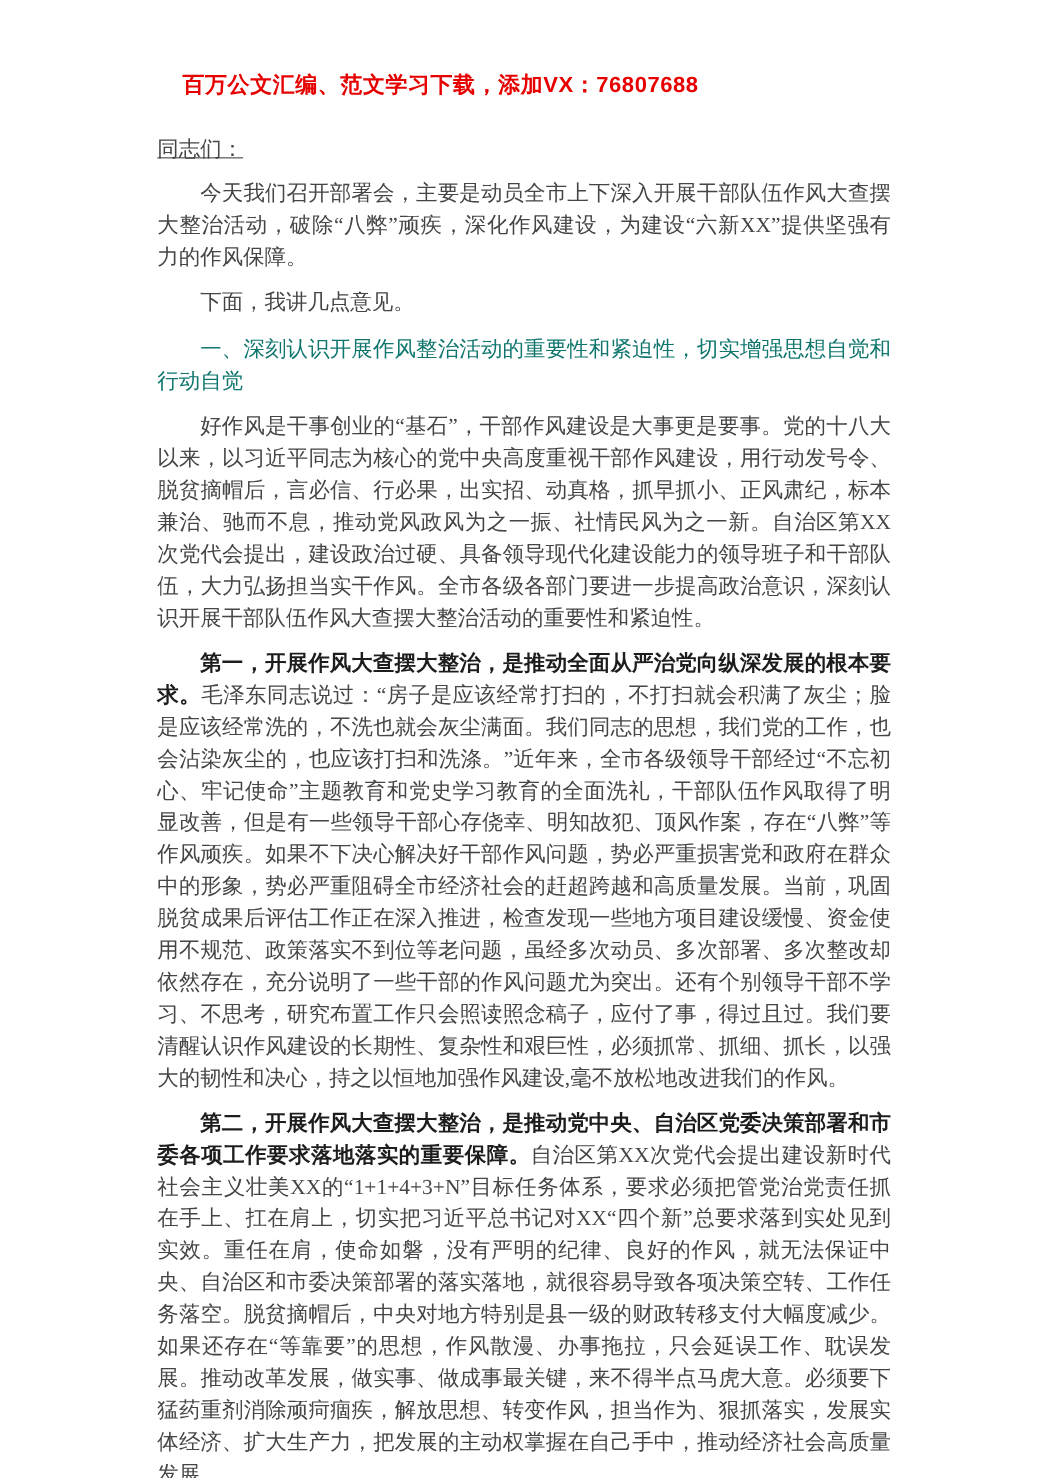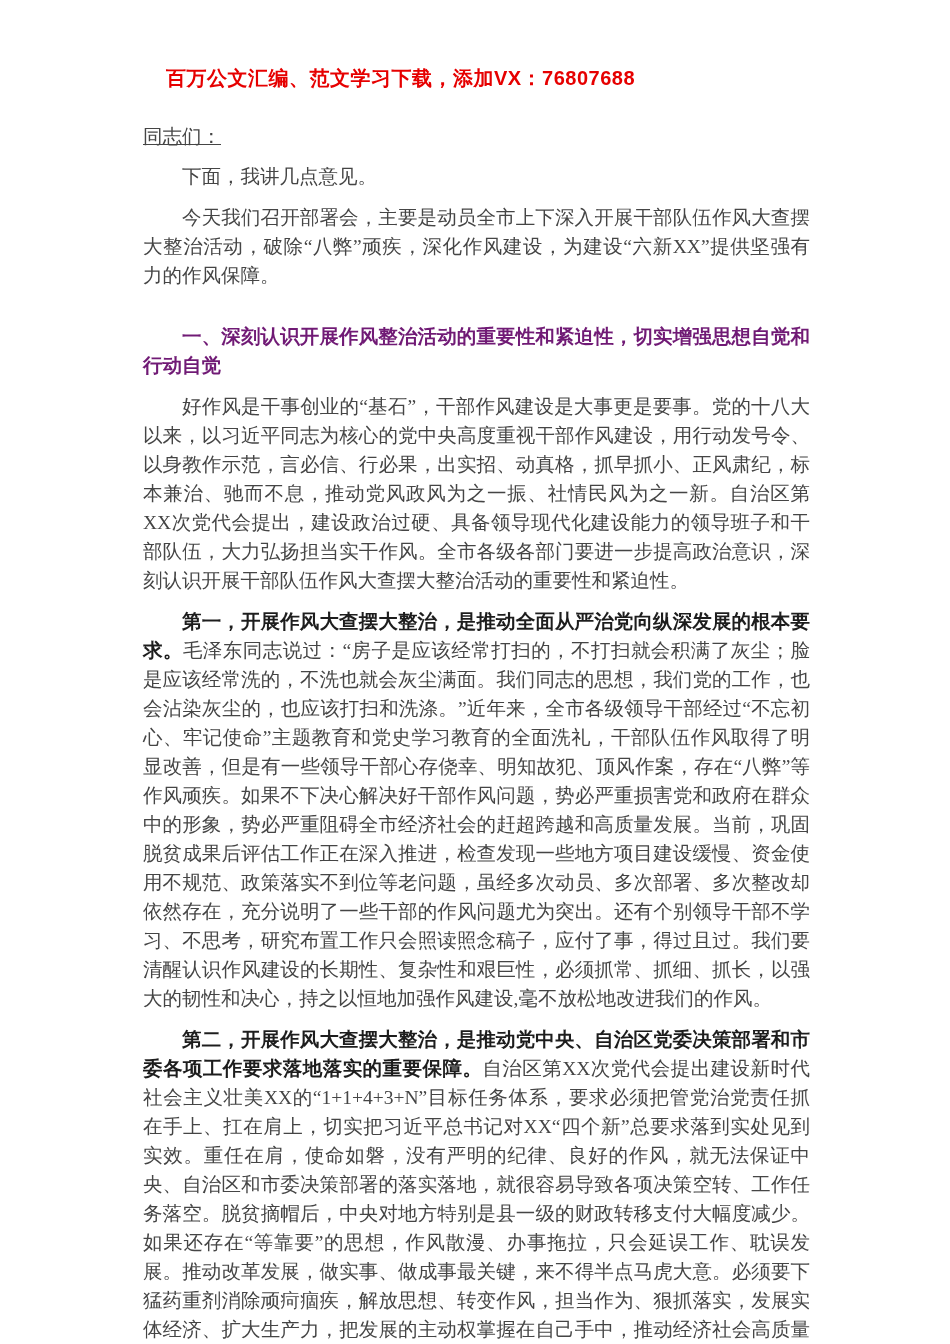--- a/index.html
+++ b/index.html
@@ -42,47 +42,47 @@
     text-decoration: underline;
   }
   .para {
     margin: 0 0 12px 0;
     text-indent: 2em;
   }
   .para:last-child {
     margin-bottom: 0;
   }
   .section-heading {
-    margin: 32px 0 12px 0;
+    margin: 14px 0 12px 0;
     text-indent: 2em;
-    font-weight: 700;
-    color: #701a75;
+    font-weight: 400;
+    color: #0f766e;
   }
   .lead-bold {
     font-weight: 700;
     color: #1d1d1d;
   }
 </style>
 </head>
 <body>
 
 <div class="page">
 
   <div class="promo-header" style="color: rgb(230, 0, 0);">百万公文汇编、范文学习下载，添加VX：76807688</div>
 
   <div class="doc-body">
 
     <p class="salutation">同志们：</p>
 
+    <p class="para">今天我们召开部署会，主要是动员全市上下深入开展干部队伍作风大查摆大整治活动，破除“八弊”顽疾，深化作风建设，为建设“六新XX”提供坚强有力的作风保障。</p>
+
     <p class="para">下面，我讲几点意见。</p>
-
-    <p class="para">今天我们召开部署会，主要是动员全市上下深入开展干部队伍作风大查摆大整治活动，破除“八弊”顽疾，深化作风建设，为建设“六新XX”提供坚强有力的作风保障。</p>
 
     <p class="section-heading">一、深刻认识开展作风整治活动的重要性和紧迫性，切实增强思想自觉和行动自觉</p>
 
-    <p class="para">好作风是干事创业的“基石”，干部作风建设是大事更是要事。党的十八大以来，以习近平同志为核心的党中央高度重视干部作风建设，用行动发号令、以身教作示范，言必信、行必果，出实招、动真格，抓早抓小、正风肃纪，标本兼治、驰而不息，推动党风政风为之一振、社情民风为之一新。自治区第XX次党代会提出，建设政治过硬、具备领导现代化建设能力的领导班子和干部队伍，大力弘扬担当实干作风。全市各级各部门要进一步提高政治意识，深刻认识开展干部队伍作风大查摆大整治活动的重要性和紧迫性。</p>
+    <p class="para">好作风是干事创业的“基石”，干部作风建设是大事更是要事。党的十八大以来，以习近平同志为核心的党中央高度重视干部作风建设，用行动发号令、脱贫摘帽后，言必信、行必果，出实招、动真格，抓早抓小、正风肃纪，标本兼治、驰而不息，推动党风政风为之一振、社情民风为之一新。自治区第XX次党代会提出，建设政治过硬、具备领导现代化建设能力的领导班子和干部队伍，大力弘扬担当实干作风。全市各级各部门要进一步提高政治意识，深刻认识开展干部队伍作风大查摆大整治活动的重要性和紧迫性。</p>
 
     <p class="para"><span class="lead-bold">第一，开展作风大查摆大整治，是推动全面从严治党向纵深发展的根本要求。</span><span>毛泽东同志说过：“房子是应该经常打扫的，不打扫就会积满了灰尘；脸是应该经常洗的，不洗也就会灰尘满面。我们同志的思想，我们党的工作，也会沾染灰尘的，也应该打扫和洗涤。”近年来，全市各级领导干部经过“不忘初心、牢记使命”主题教育和党史学习教育的全面洗礼，干部队伍作风取得了明显改善，但是有一些领导干部心存侥幸、明知故犯、顶风作案，存在“八弊”等作风顽疾。如果不下决心解决好干部作风问题，势必严重损害党和政府在群众中的形象，势必严重阻碍全市经济社会的赶超跨越和高质量发展。当前，巩固脱贫成果后评估工作正在深入推进，检查发现一些地方项目建设缓慢、资金使用不规范、政策落实不到位等老问题，虽经多次动员、多次部署、多次整改却依然存在，充分说明了一些干部的作风问题尤为突出。还有个别领导干部不学习、不思考，研究布置工作只会照读照念稿子，应付了事，得过且过。我们要清醒认识作风建设的长期性、复杂性和艰巨性，必须抓常、抓细、抓长，以强大的韧性和决心，持之以恒地加强作风建设,毫不放松地改进我们的作风。</span></p>
 
     <p class="para"><span class="lead-bold">第二，开展作风大查摆大整治，是推动党中央、自治区党委决策部署和市委各项工作要求落地落实的重要保障。</span><span>自治区第XX次党代会提出建设新时代社会主义壮美XX的“1+1+4+3+N”目标任务体系，要求必须把管党治党责任抓在手上、扛在肩上，切实把习近平总书记对XX“四个新”总要求落到实处见到实效。重任在肩，使命如磐，没有严明的纪律、良好的作风，就无法保证中央、自治区和市委决策部署的落实落地，就很容易导致各项决策空转、工作任务落空。脱贫摘帽后，中央对地方特别是县一级的财政转移支付大幅度减少。如果还存在“等靠要”的思想，作风散漫、办事拖拉，只会延误工作、耽误发展。推动改革发展，做实事、做成事最关键，来不得半点马虎大意。必须要下猛药重剂消除顽疴痼疾，解放思想、转变作风，担当作为、狠抓落实，发展实体经济、扩大生产力，把发展的主动权掌握在自己手中，推动经济社会高质量发展。</span></p>
 
   </div>
 </div>
 
 </body></html>

